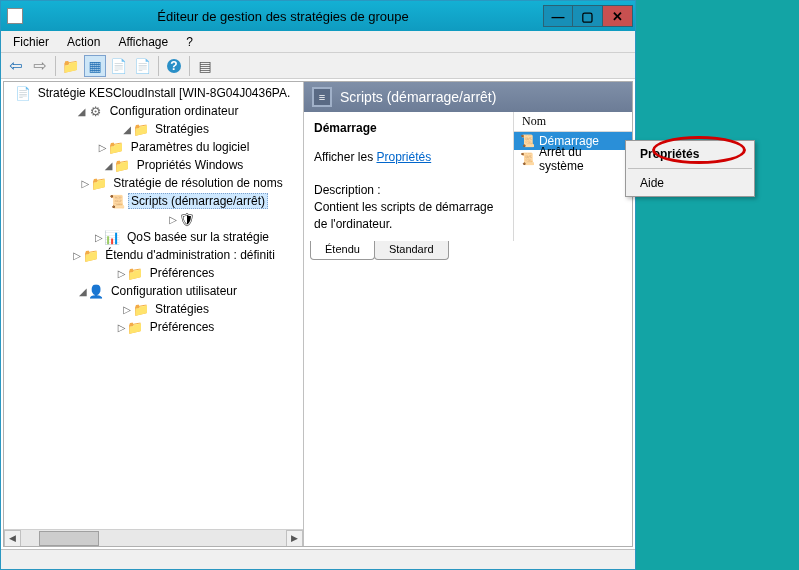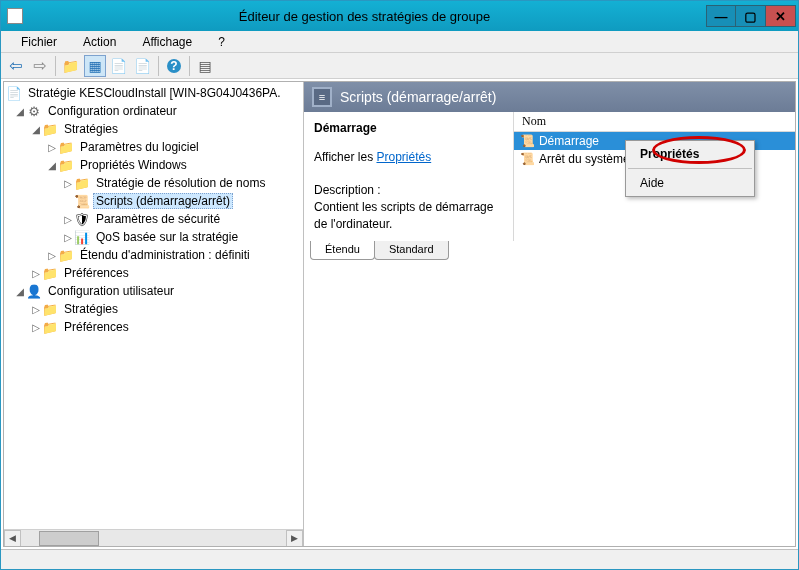--- a/index.html
+++ b/index.html
@@ -1,43 +1,43 @@
 <!DOCTYPE html>
 <html><head>
 <meta charset="utf-8">
 <style>
   * { box-sizing: border-box; margin: 0; padding: 0; }
   body { font-family: "Segoe UI", Tahoma, sans-serif; font-size: 12px; background: #13a4a5; width: 799px; height: 570px; overflow: hidden; }
-  .window { width: 799px; height: 570px; background: #fff; border: 1px solid #2a97c1; display: flex; flex-direction: column; }
+  .window { width: 636px; height: 570px; background: #fff; border: 1px solid #2a97c1; display: flex; flex-direction: column; }
   .titlebar { height: 30px; background: linear-gradient(to bottom,#14b0d4,#0f9bc0); display: flex; align-items: center; padding: 0 2px 0 6px; }
   .title-icon { width: 16px; height: 16px; background: #fff; border: 1px solid #888; }
   .title-text { flex: 1; text-align: center; color: #000; font-size: 13px; }
   .win-buttons { display: flex; }
   .win-btn { width: 30px; height: 22px; border: 1px solid #2a6275; border-left: none; display: flex; align-items: center; justify-content: center; font-size: 13px; font-family: Arial; font-weight: bold; }
   .win-btn:first-child { border-left: 1px solid #2a6275; }
   .btn-min,.btn-max { background: #178fb7; color: #000; }
   .btn-close { background: #c85050; color: #000; }
   .menubar { height: 22px; background: #f0f0f0; display: flex; align-items: center; padding: 0 4px; gap: 2px; border-bottom: 1px solid #d0d0d0; }
-  .menu-item { padding: 2px 8px; cursor: default; margin-left: 8px; }
+  .menu-item { padding: 2px 8px; cursor: default; }
   .toolbar { height: 26px; background: #f0f0f0; display: flex; align-items: center; padding: 0 4px; gap: 2px; border-bottom: 1px solid #d0d0d0; }
   .tb-btn { width: 22px; height: 22px; display: flex; align-items: center; justify-content: center; border: 1px solid transparent; }
   .tb-btn.active { border: 1px solid #7da2ce; background: #cde6f7; }
   .tb-sep { width: 1px; height: 20px; background: #c0c0c0; margin: 0 2px; }
   .arrow-l::before { content: "⇦"; color: #1e6db3; font-size: 16px; }
   .arrow-r::before { content: "⇨"; color: #888; font-size: 16px; }
   .ic-folder-up::before{content:"📁"; font-size:14px;}
   .ic-grid::before{content:"▦"; color:#1e6db3; font-size:14px;}
   .ic-doc::before{content:"📄"; font-size:14px;}
   .ic-export::before{content:"📄"; font-size:14px;}
   .ic-help::before{content:"?"; color:#fff; background:#2a8fc7; border-radius:50%; width:14px; height:14px; display:inline-flex; align-items:center; justify-content:center; font-weight:bold;}
   .ic-props::before{content:"▤"; color:#555; font-size:14px;}
   .content { flex: 1; display: flex; border: 1px solid #b0b0b0; margin: 2px; background: #fff; overflow: hidden; }
   .tree-pane { width: 300px; border-right: 1px solid #c0c0c0; display: flex; flex-direction: column; overflow: hidden; }
   .tree { flex: 1; overflow: hidden; padding: 2px 0; white-space: nowrap; }
-  .tree-row { display: flex; align-items: center; height: 18px; padding-left: 4px; cursor: default; }
+  .tree-row { display: flex; align-items: center; height: 18px; padding-left: 4px; cursor: default; justify-content: center; }
   .expander { width: 12px; text-align: center; color: #666; font-size: 10px; }
   .tree-icon { width: 16px; height: 16px; display: inline-flex; align-items: center; justify-content: center; margin-right: 3px; }
   .fld::before{content:"📁"; font-size:13px;}
   .page::before{content:"📄"; font-size:13px;}
   .gear::before{content:"⚙"; font-size:13px; color:#6a6a6a;}
   .scroll::before{content:"📜"; font-size:13px;}
   .shield::before{content:"🛡"; font-size:13px;}
   .chart::before{content:"📊"; font-size:13px;}
   .user::before{content:"👤"; font-size:13px;}
   .tree-label { padding: 1px 3px; }
@@ -140,21 +140,20 @@
             <span class="tree-icon fld"></span>
             <span class="tree-label">Stratégie de résolution de noms</span>
           </div>
         <div class="tree-row sel" style="padding-left:70px">
             <span class="tree-icon scroll"></span>
             <span class="tree-label">Scripts (démarrage/arrêt)</span>
           </div>
         <div class="tree-row" style="padding-left:58px">
             <span class="expander">▷</span>
             <span class="tree-icon shield"></span>
-            <span class="tree-label">Paramètres de sécurité</span>
           </div>
         <div class="tree-row" style="padding-left:58px">
             <span class="expander">▷</span>
             <span class="tree-icon chart"></span>
             <span class="tree-label">QoS basée sur la stratégie</span>
           </div>
         <div class="tree-row" style="padding-left:42px">
             <span class="expander">▷</span>
             <span class="tree-icon fld"></span>
             <span class="tree-label">Étendu d'administration : définiti</span>

